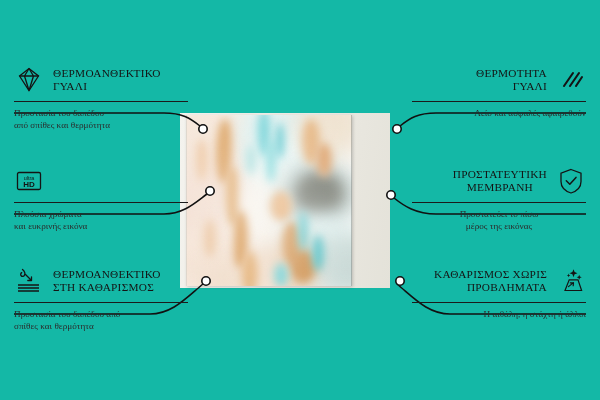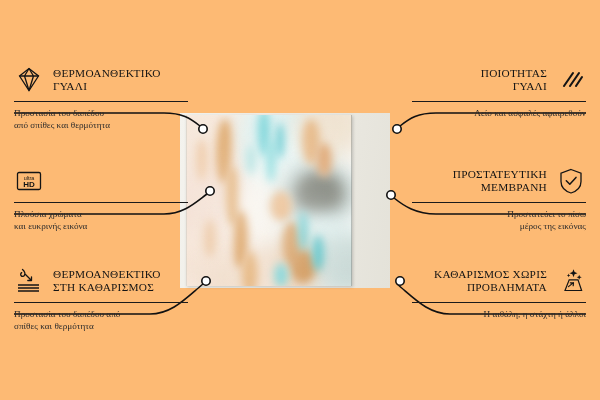--- a/index.html
+++ b/index.html
@@ -5,21 +5,21 @@
   * { box-sizing: border-box; margin: 0; padding: 0; }
   html, body {
     width: 600px; height: 400px;
     background: #ffffff;
     font-family: "Liberation Serif", "DejaVu Serif", serif;
     overflow: hidden;
   }
   #page {
     position: relative;
     width: 600px; height: 400px;
-    background: #fdba74;
+    background: #14b8a6;
   }
 
   
   #product-wrap {
     position: absolute;
     left: 180px; top: 113px;
     width: 210px; height: 175px;
     background: #efeee9;
   }
   #product-backboard {
@@ -233,31 +233,31 @@
   </div>
 
   <div class="feature right" style="top:64px;">
     <div class="f-head">
       <span class="f-icon">
         <svg viewBox="0 0 30 30" width="30" height="30" stroke="#141414" stroke-width="2.1" fill="none" stroke-linecap="round">
           <path d="M8,21 L17,8 M14,21 L23,8 M20,21 L26,12"></path>
         </svg>
       </span>
       <span class="f-title">
-        <span>ΠΟΙΟΤΗΤΑΣ</span><br>
+        <span>ΘΕΡΜΟΤΗΤΑ</span><br>
         <span>ΓΥΑΛΙ</span>
       </span>
     </div>
     <div class="f-rule"></div>
     <div class="f-desc">
       <span>Λείο και ασφαλές αφαιρεθούν</span>
     </div>
   </div>
 
-  <div class="feature right" style="top:165px;">
+  <div class="feature right" style="top:165px;text-align:center;">
     <div class="f-head">
       <span class="f-icon">
         <svg viewBox="0 0 30 30" width="30" height="30" fill="none" stroke="#141414" stroke-width="1.3">
           <path d="M15,3.5 L25,7.2 L25,15.5 C25,21 20.6,25.2 15,27 C9.4,25.2 5,21 5,15.5 L5,7.2 Z"></path>
           <path d="M10.3,14.8 L13.8,18.3 L20,11.4" stroke-width="1.5" stroke-linecap="round" stroke-linejoin="round"></path>
         </svg>
       </span>
       <span class="f-title">
         <span>ΠΡΟΣΤΑΤΕΥΤΙΚΗ</span><br>
         <span>ΜΕΜΒΡΑΝΗ</span>

